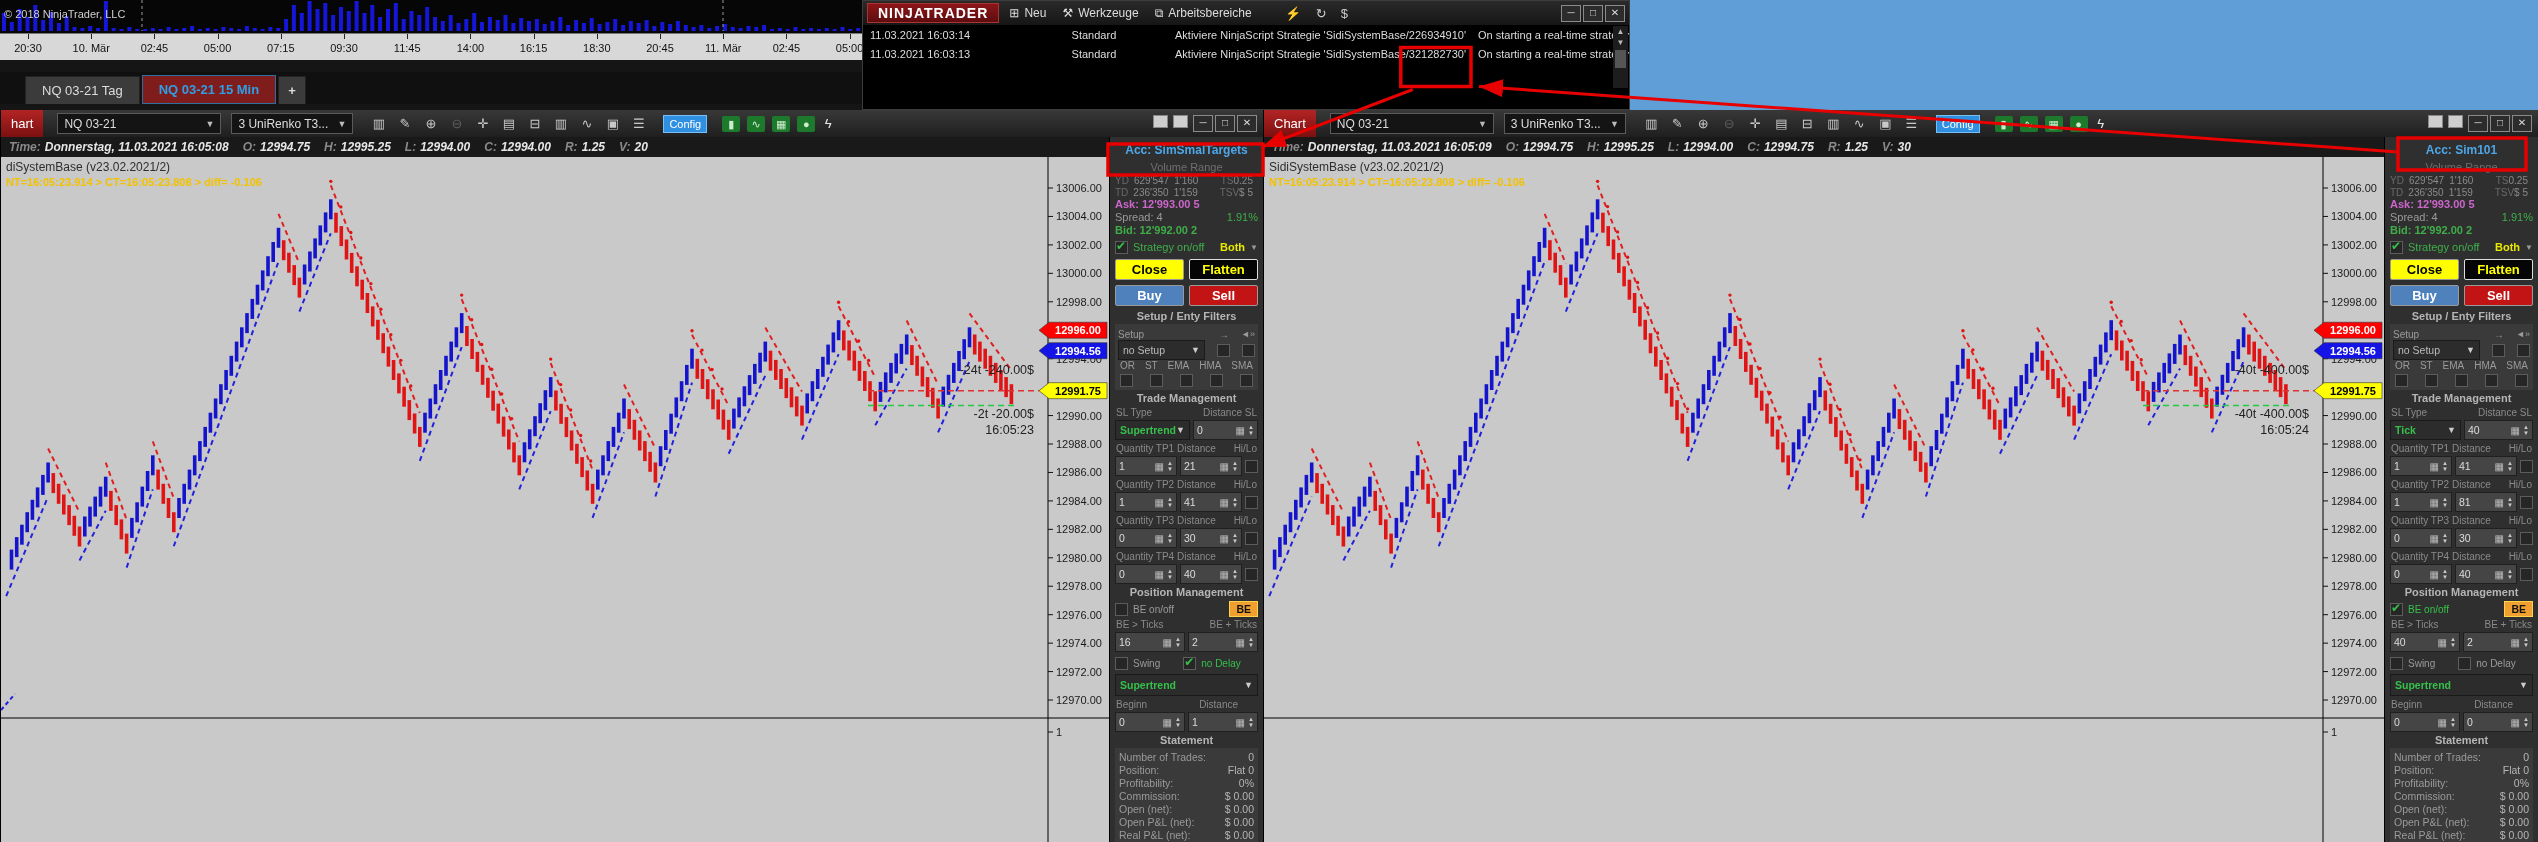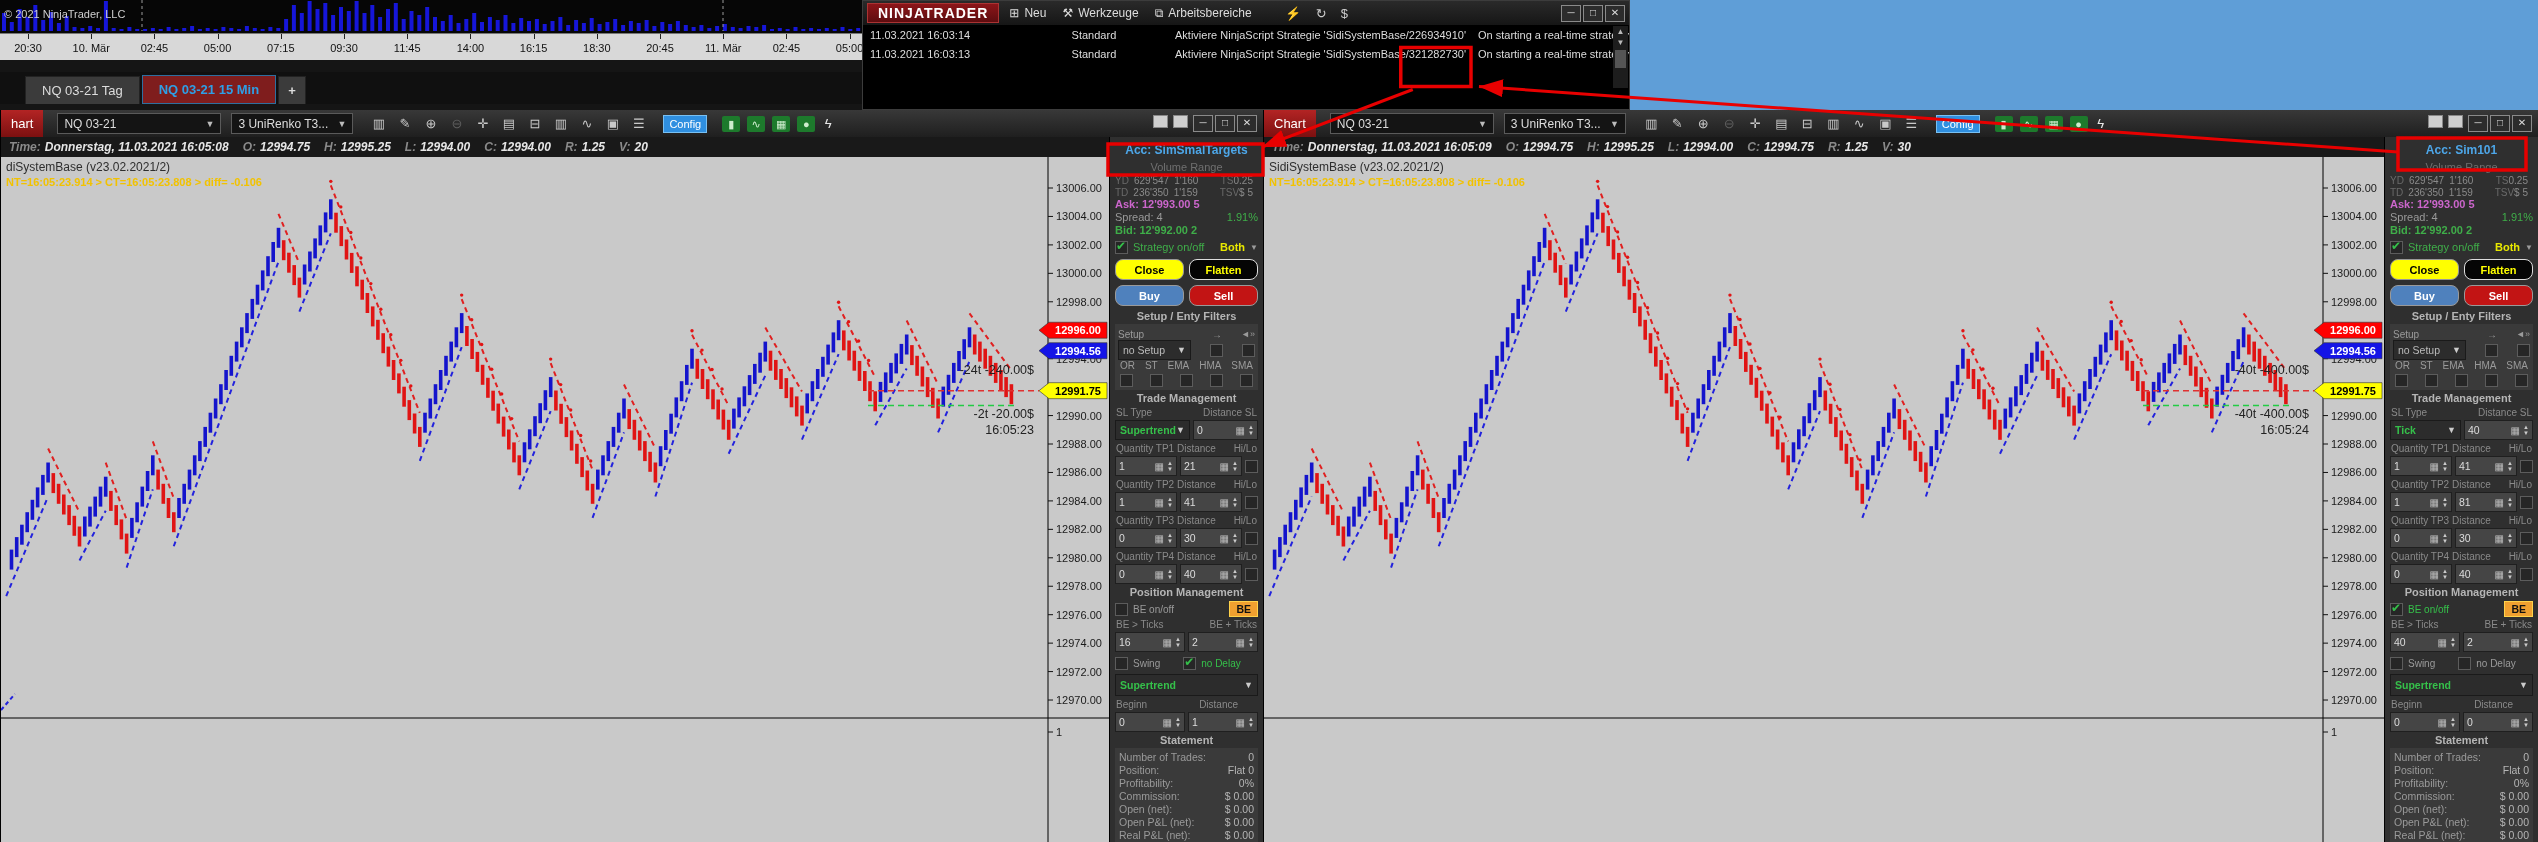--- a/index.html
+++ b/index.html
@@ -59,26 +59,26 @@
   .p-stat span{margin-right:5px;} .p-stat .dim{color:#6a6a6a;} .p-stat .rt{margin-left:auto;margin-right:0;}
   .p-ask{color:#cc66cc;font-weight:bold;font-size:11px;height:13px;}
   .p-spread{display:flex;font-size:11px;height:13px;} .p-spread .pct{margin-left:auto;color:#3fae49;}
   .p-bid{color:#3fae49;font-weight:bold;font-size:11px;height:13px;}
   .p-strat{display:flex;align-items:center;height:20px;gap:5px;}
   .p-strat .lbl{color:#3fae49;font-size:11px;}
   .p-strat .both{margin-left:auto;color:#e8e800;font-weight:bold;font-size:11px;}
   .cb{width:11px;height:11px;background:#262626;border:1px solid #5c5c5c;position:relative;flex:none;}
   .cb.on:after{content:"✔";position:absolute;left:0;top:-3px;color:#35c04a;font-size:12px;}
   .btn-grid{display:grid;grid-template-columns:1fr 1fr;gap:5px;height:47px;margin:2px 0 4px 0;}
-  .pbtn{display:flex;align-items:center;justify-content:center;font-size:11px;font-weight:bold;border-radius:8px;border:1px solid #999;}
+  .pbtn{display:flex;align-items:center;justify-content:center;font-size:13px;font-weight:bold;border-radius:2px;border:1px solid #999;}
   .b-close{background:#ffff00;color:#000;} .b-flat{background:#050505;color:#ffff00;border:1px solid #ddd;}
   .b-buy{background:#4f81bd;color:#fff;} .b-sell{background:#c21414;color:#fff;}
   .sec-h{color:#b5b5b5;font-weight:bold;font-size:11px;text-align:center;height:14px;}
   .sbox{background:#3a3a3a;padding:2px 3px;margin-bottom:2px;}
-  .srow{display:flex;align-items:center;height:16px;gap:19px;}
+  .srow{display:flex;align-items:center;height:16px;gap:12px;}
   .srow .arr{margin-left:auto;} .srow .spk{font-size:9px;}
   .ddp{background:#2c2c2c;border:1px solid #1a1a1a;height:18px;display:flex;align-items:center;padding:0 4px;font-size:10.5px;color:#bbb;flex:1;}
   .ddp .chev{margin-left:auto;font-size:9px;color:#ccc;}
   .ddp.green{color:#35c04a;font-weight:bold;}
   .frow{display:flex;justify-content:space-between;height:15px;align-items:center;padding:0 2px;}
   .lrow{display:flex;height:12px;align-items:center;color:#8a8a8a;justify-content:space-between;padding:0 1px;}
   .irow{display:flex;height:24px;align-items:center;gap:3px;}
   .ninp{background:#454545;border:1px solid #1f1f1f;height:18px;display:flex;align-items:center;flex:1;color:#ddd;font-size:10.5px;padding:0 3px;}
   .ninp .calc{margin-left:auto;font-size:10px;color:#bbb;}
   .ninp .spin{display:flex;flex-direction:column;font-size:6px;line-height:6px;color:#ccc;margin-left:3px;}
@@ -203,21 +203,21 @@
           <rect x="809.1" y="28" width="4" height="3" fill="#1616d9"></rect>
           <rect x="817.0" y="29" width="4" height="2" fill="#1616d9"></rect>
           <rect x="824.8" y="28" width="4" height="3" fill="#1616d9"></rect>
           <rect x="832.7" y="29" width="4" height="2" fill="#1616d9"></rect>
           <rect x="840.5" y="27" width="4" height="4" fill="#1616d9"></rect>
           <rect x="848.3" y="29" width="4" height="2" fill="#1616d9"></rect>
           <rect x="856.2" y="28" width="4" height="3" fill="#1616d9"></rect>
           <line x1="142" y1="0" x2="142" y2="31" stroke="#9a9a9a" stroke-dasharray="3 3"></line>
           <line x1="723" y1="0" x2="723" y2="31" stroke="#9a9a9a" stroke-dasharray="3 3"></line>
         </svg>
-      <span id="copyright">© 2021 NinjaTrader, LLC</span>
+      <span id="copyright">© 2018 NinjaTrader, LLC</span>
     </div>
     <div id="time-axis">
         <div class="ttick" style="left: 28px;"></div>
         <div class="tlab" style="left: 28px;">20:30</div>
         <div class="ttick" style="left: 91.2px;"></div>
         <div class="tlab" style="left: 91.2px;">10. Mär</div>
         <div class="ttick" style="left: 154.4px;"></div>
         <div class="tlab" style="left: 154.4px;">02:45</div>
         <div class="ttick" style="left: 217.6px;"></div>
         <div class="tlab" style="left: 217.6px;">05:00</div>

